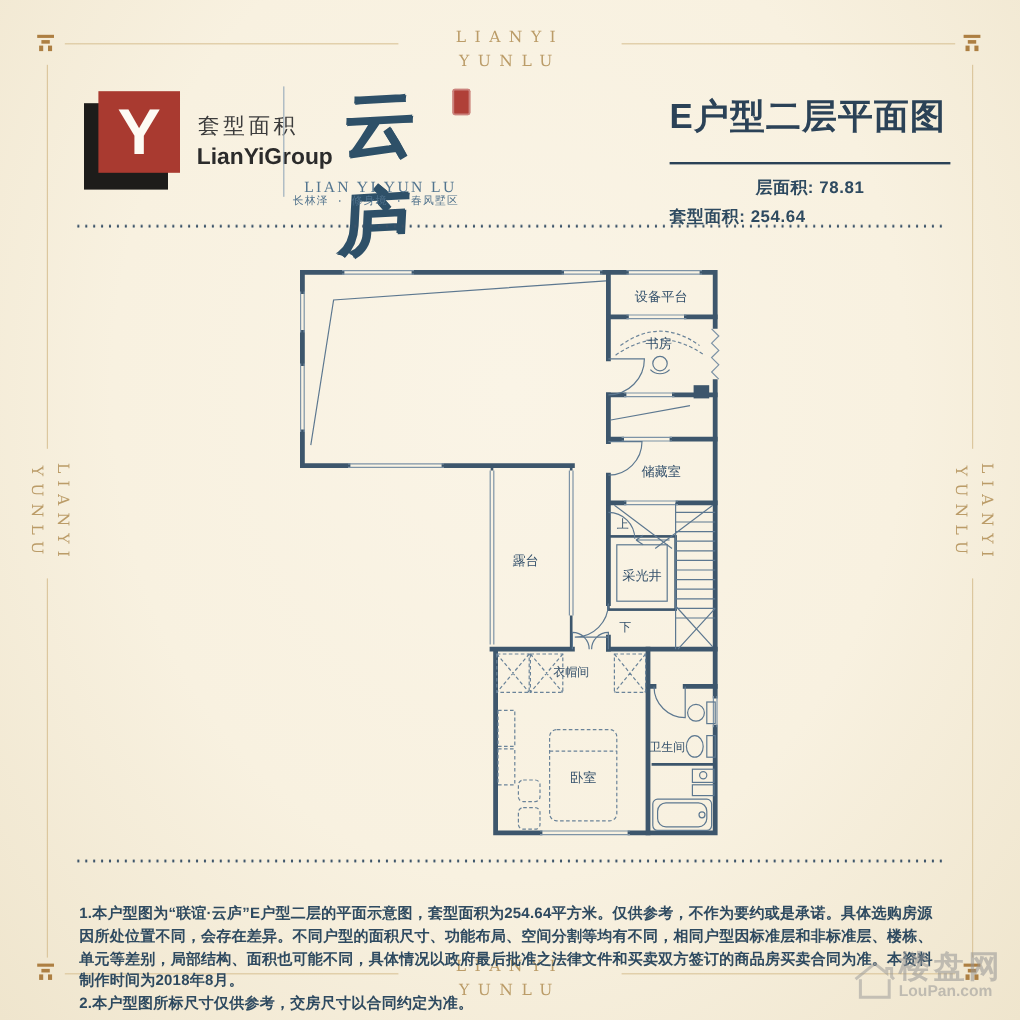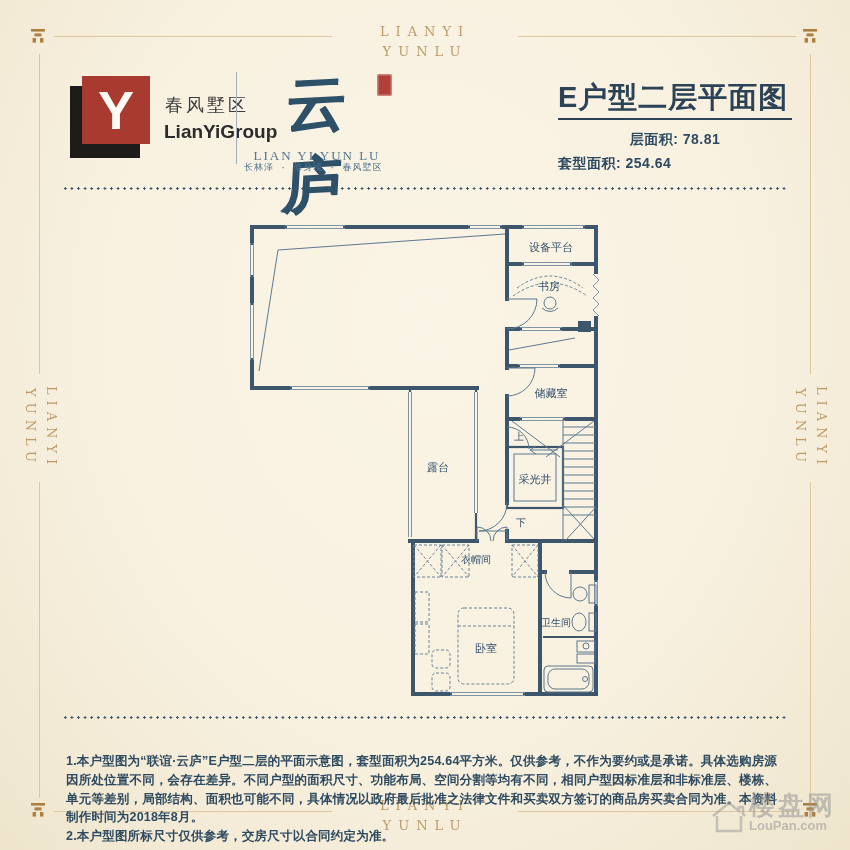--- a/index.html
+++ b/index.html
@@ -32,21 +32,21 @@
     font-family:"DejaVu Serif", serif;font-size:60px;font-weight:bold;color:#2e5068;
     letter-spacing:6px;transform:rotate(-3deg) skewX(-6deg);text-shadow:1px 1px 0 #2e5068;}
   .brand-seal{position:absolute;right:2px;top:14px;width:15px;height:22px;background:#b04038;
     border-radius:2px;box-shadow:inset 0 0 0 1.5px rgba(255,255,255,.35);}
   .brand-en{position:absolute;left:0;top:88px;width:130px;text-align:center;
     font-size:13px;letter-spacing:2px;color:#53758f;font-family:"Liberation Serif", serif;}
   .brand-tagline{position:absolute;left:-8px;top:101px;width:150px;text-align:left;
     font-size:9px;letter-spacing:1px;color:#4f718c;font-family:Liberation Mono, monospace;}
   .title-block{position:absolute;right:58px;top:78px;width:234px;}
   .plan-title{font-size:29px;font-weight:bold;color:#2b4257;letter-spacing:1px;
-    border-bottom:2px solid #2b4257;padding-bottom:0;margin:0;}
+    border-bottom:2px solid #2b4257;padding-bottom:17px;margin:0;}
   .area-line{font-size:14px;color:#2e4a60;font-weight:bold;margin-top:6px;letter-spacing:.5px;}
   .area-line:first-of-type{margin-top:11px;text-align:center;}
   
   .dotted{position:absolute;left:62px;width:726px;height:3px;
     background-image:radial-gradient(circle, #3a5268 1.1px, rgba(0,0,0,0) 1.3px);
     background-size:6.6px 3px;background-repeat:repeat-x;}
   
   #plan-svg{position:absolute;left:238px;top:213px;}
   .wall{stroke:#3d566c;stroke-width:4;fill:none;stroke-linecap:square;}
   .wallthin{stroke:#3d566c;stroke-width:2.2;fill:none;}
@@ -126,21 +126,21 @@
 YUNLU</div>
   <div class="frame-word-side" style="left:765px;top:406px;">LIANYI
 YUNLU</div>
 
   <div class="logo-wrap">
     <div class="logo-black"></div>
     <div class="logo-red">
       <span class="logo-y">Y</span>
     </div>
   </div>
-  <div class="company-cn">春风墅区</div>
+  <div class="company-cn">套型面积</div>
   <div class="company-en">LianYiGroup</div>
   <div class="header-divider"></div>
 
   <div class="brand">
     <div class="brand-name">云庐</div>
     <div class="brand-seal"></div>
     <div class="brand-en">LIAN YI YUN LU</div>
     <div class="brand-tagline">长林泽 · 修身境 · 春风墅区</div>
   </div>
 

